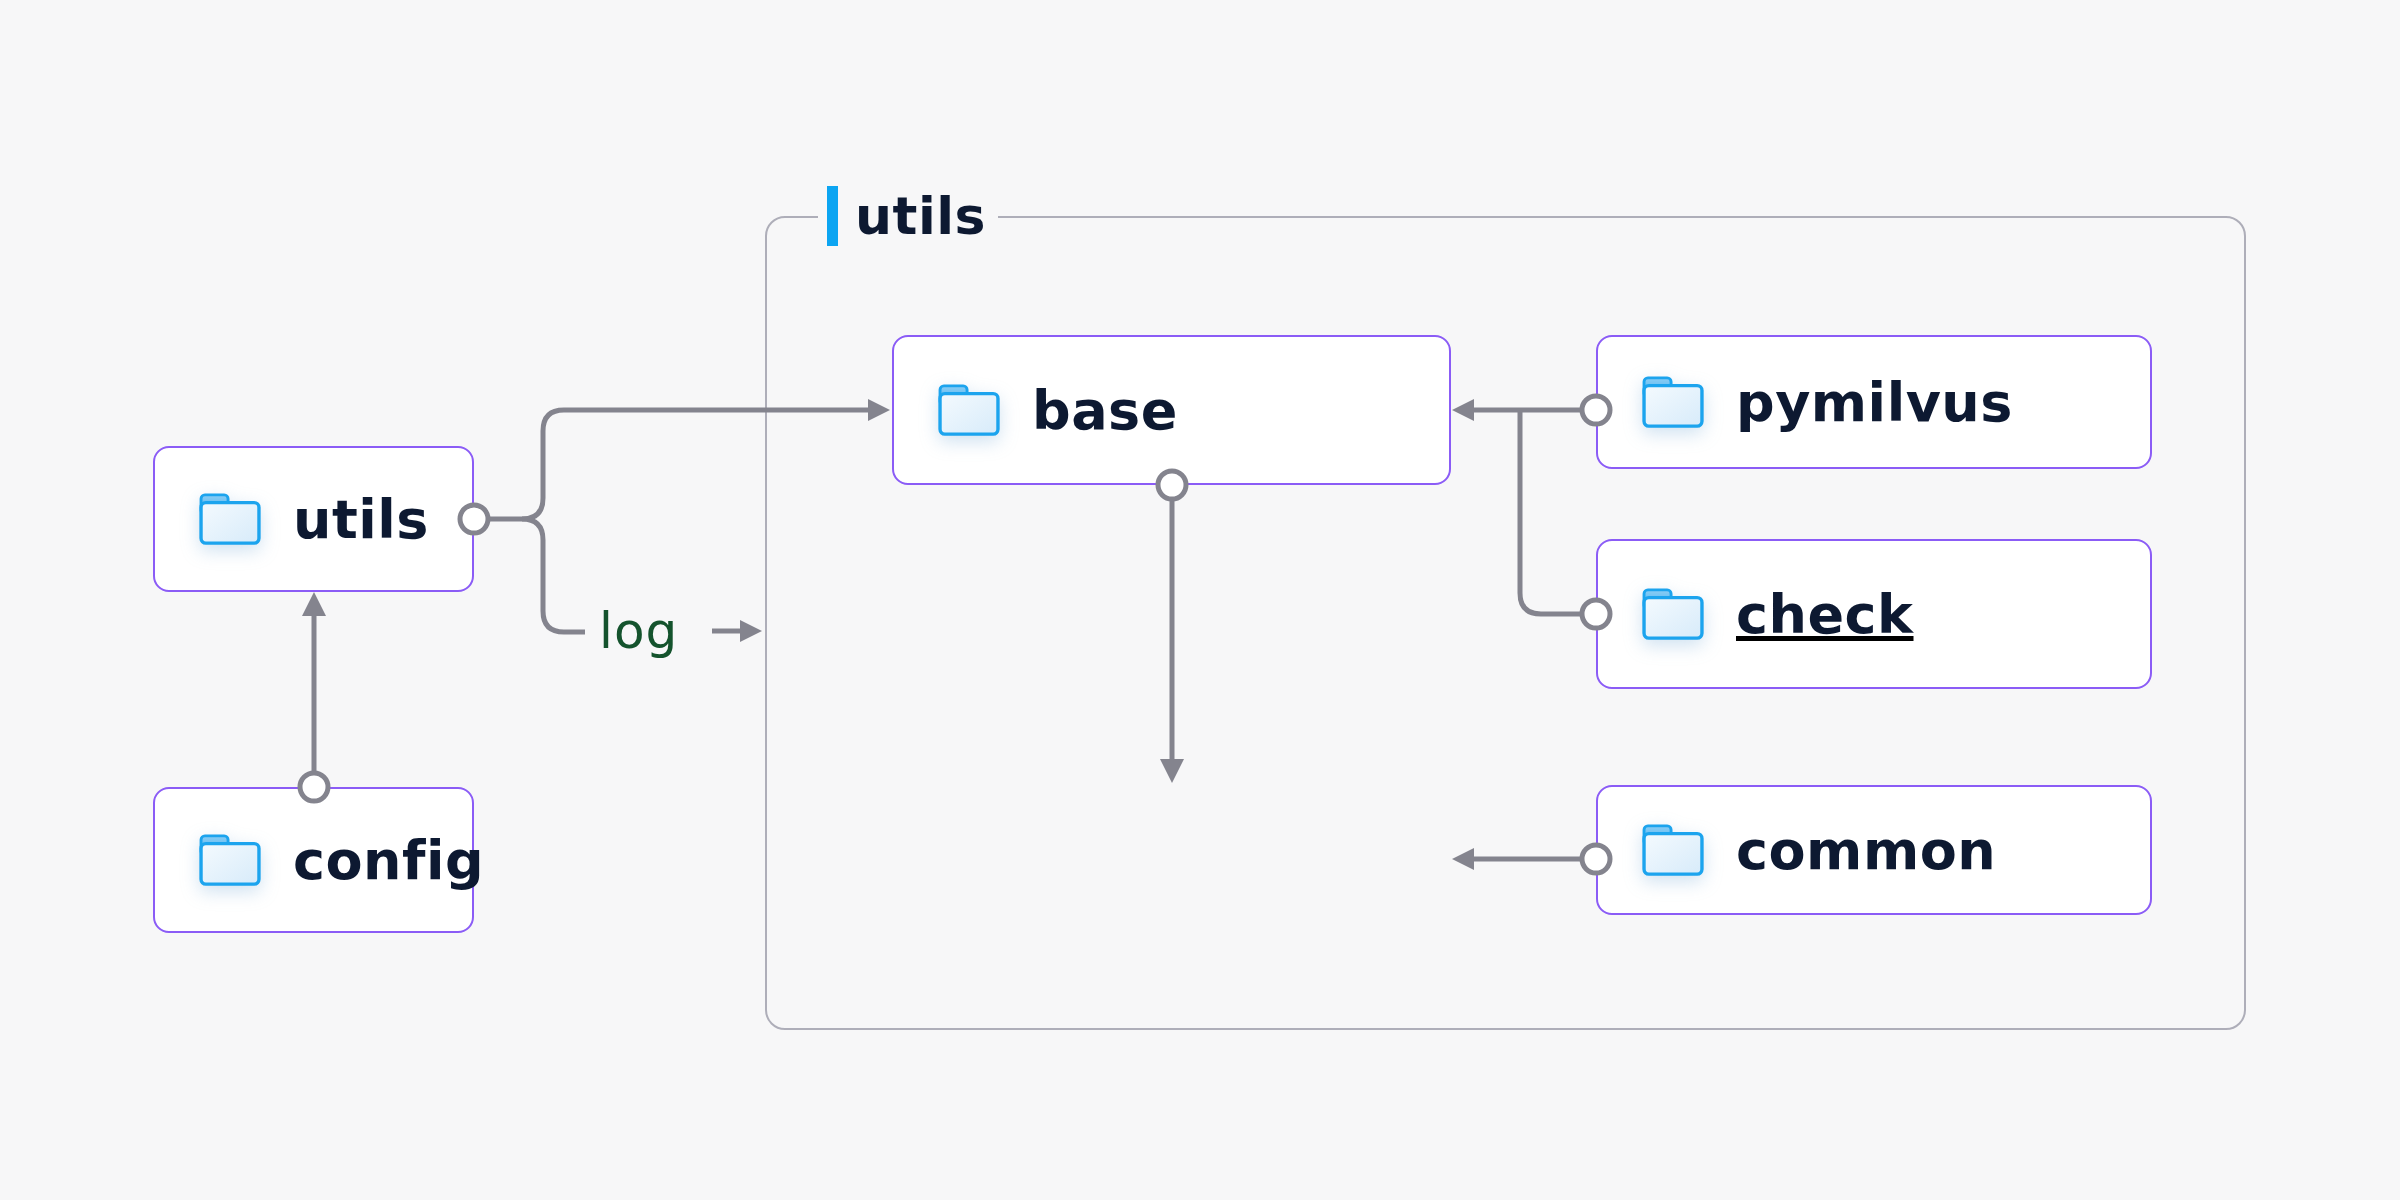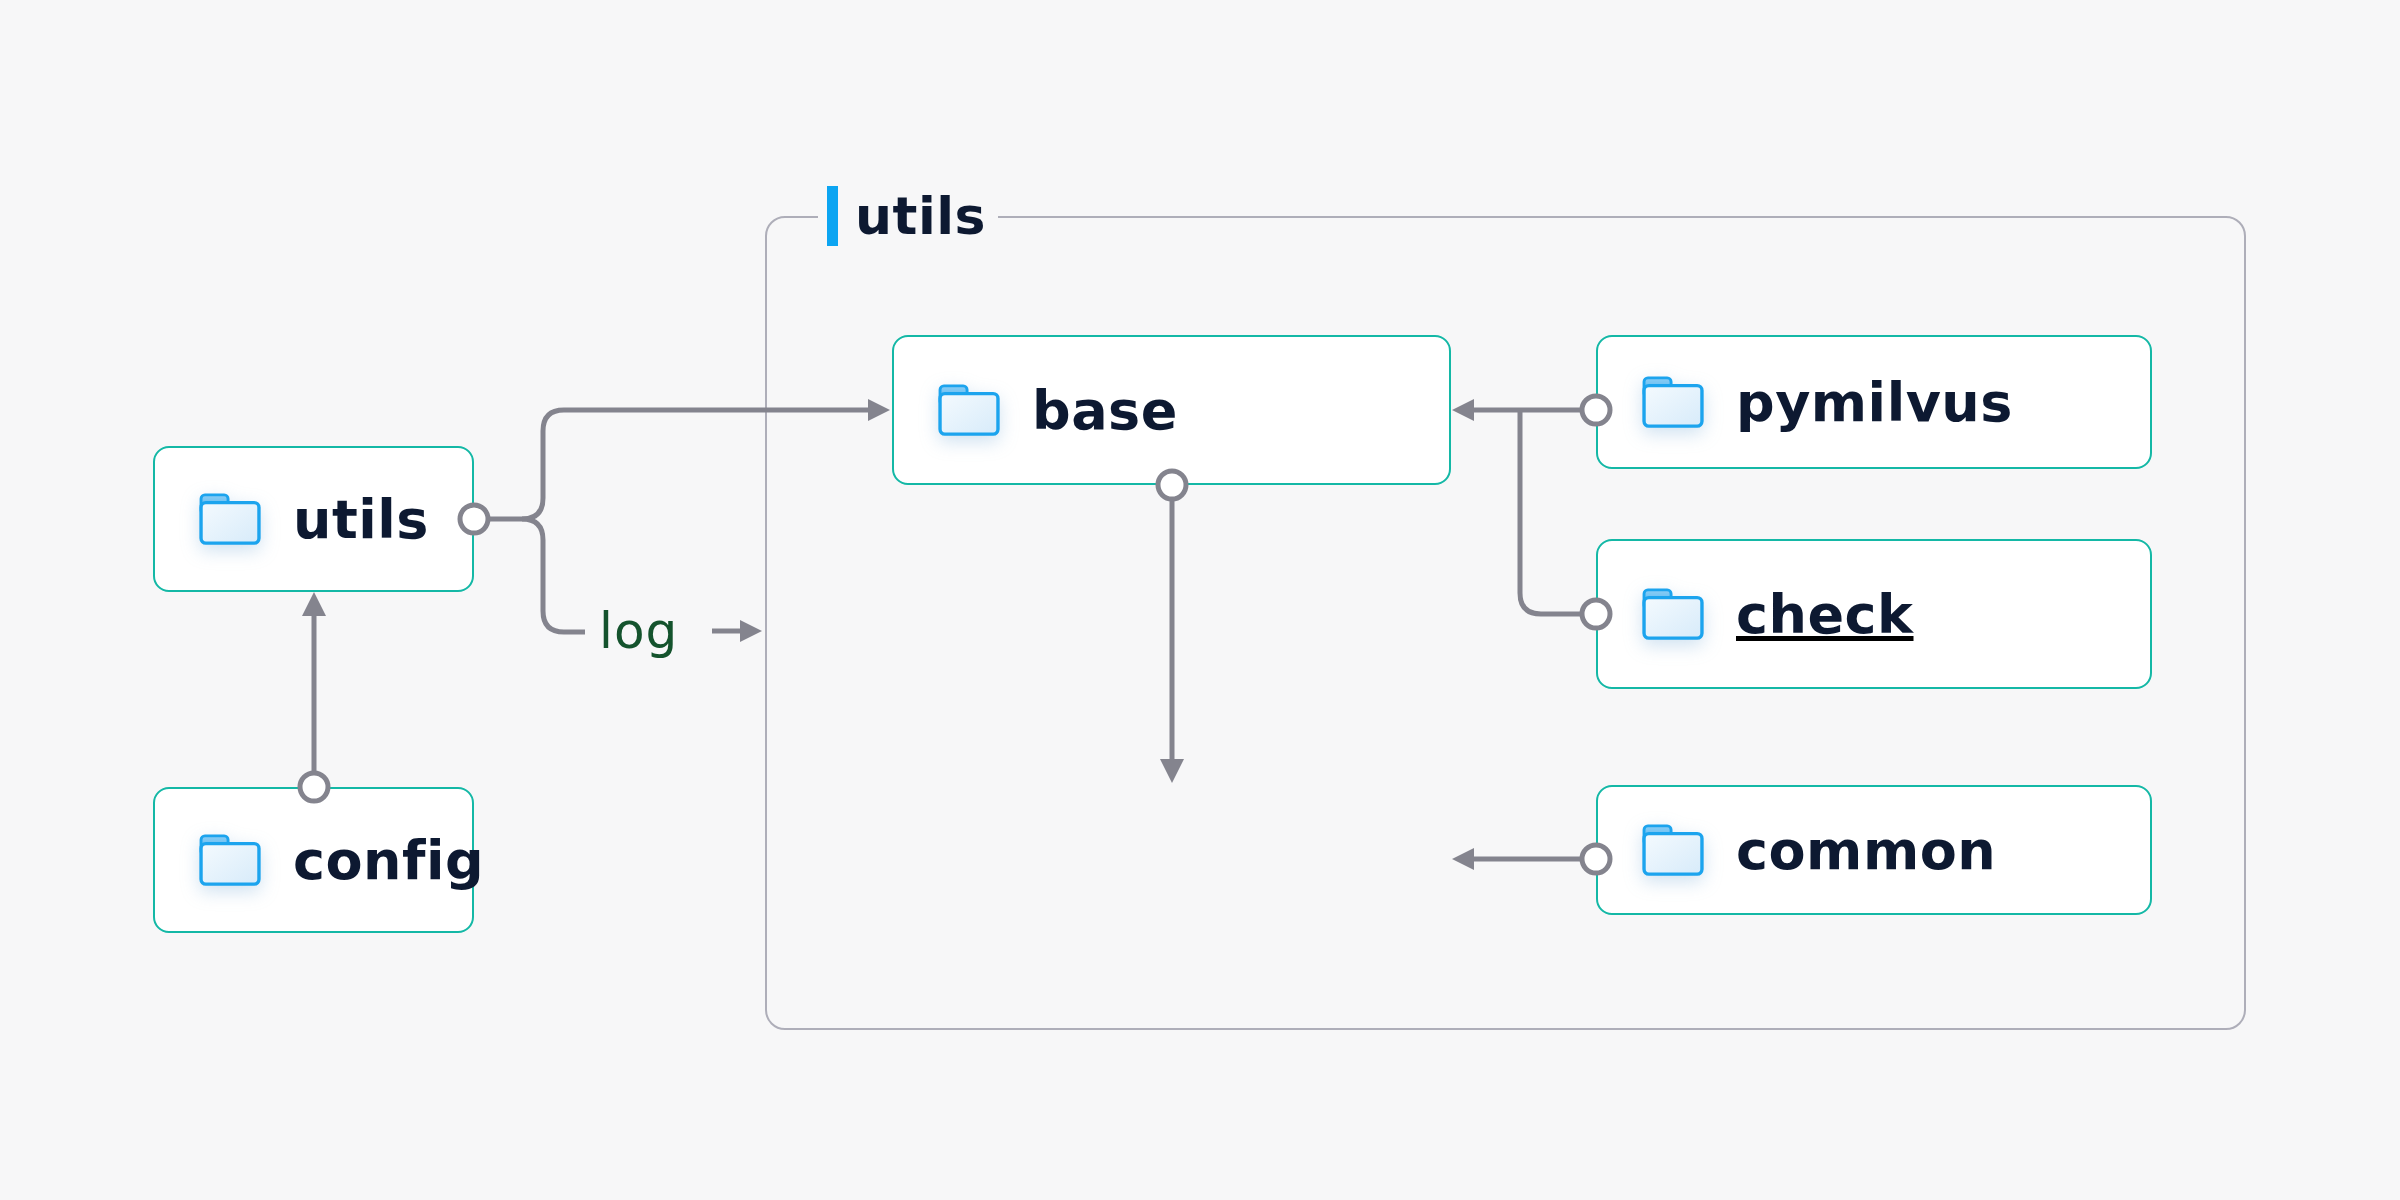--- a/index.html
+++ b/index.html
@@ -26,21 +26,21 @@
   .group-label .accent-bar{
     width:11px;height:60px;background:#0ca5f2;display:inline-block;
   }
   .group-label .group-title{
     font-size:52px;font-weight:bold;color:#0d1931;letter-spacing:0.5px;
   }
 
   
   .node{
     position:absolute;background:#ffffff;
-    border:2px solid #14b8a6;border-radius:16px;
+    border:2px solid #8b5cf6;border-radius:16px;
     display:flex;align-items:center;gap:30px;padding-left:42px;
     z-index:2;box-sizing:border-box;
   }
   .node .label{
     font-size:54px;font-weight:bold;color:#0d1931;letter-spacing:0.5px;
   }
   .folder{width:66px;height:56px;flex:0 0 auto;
     filter:drop-shadow(0 6px 9px rgba(100,160,210,0.30));}
 
   .node-utils    {left:153px;top:446px;width:321px;height:146px;}

